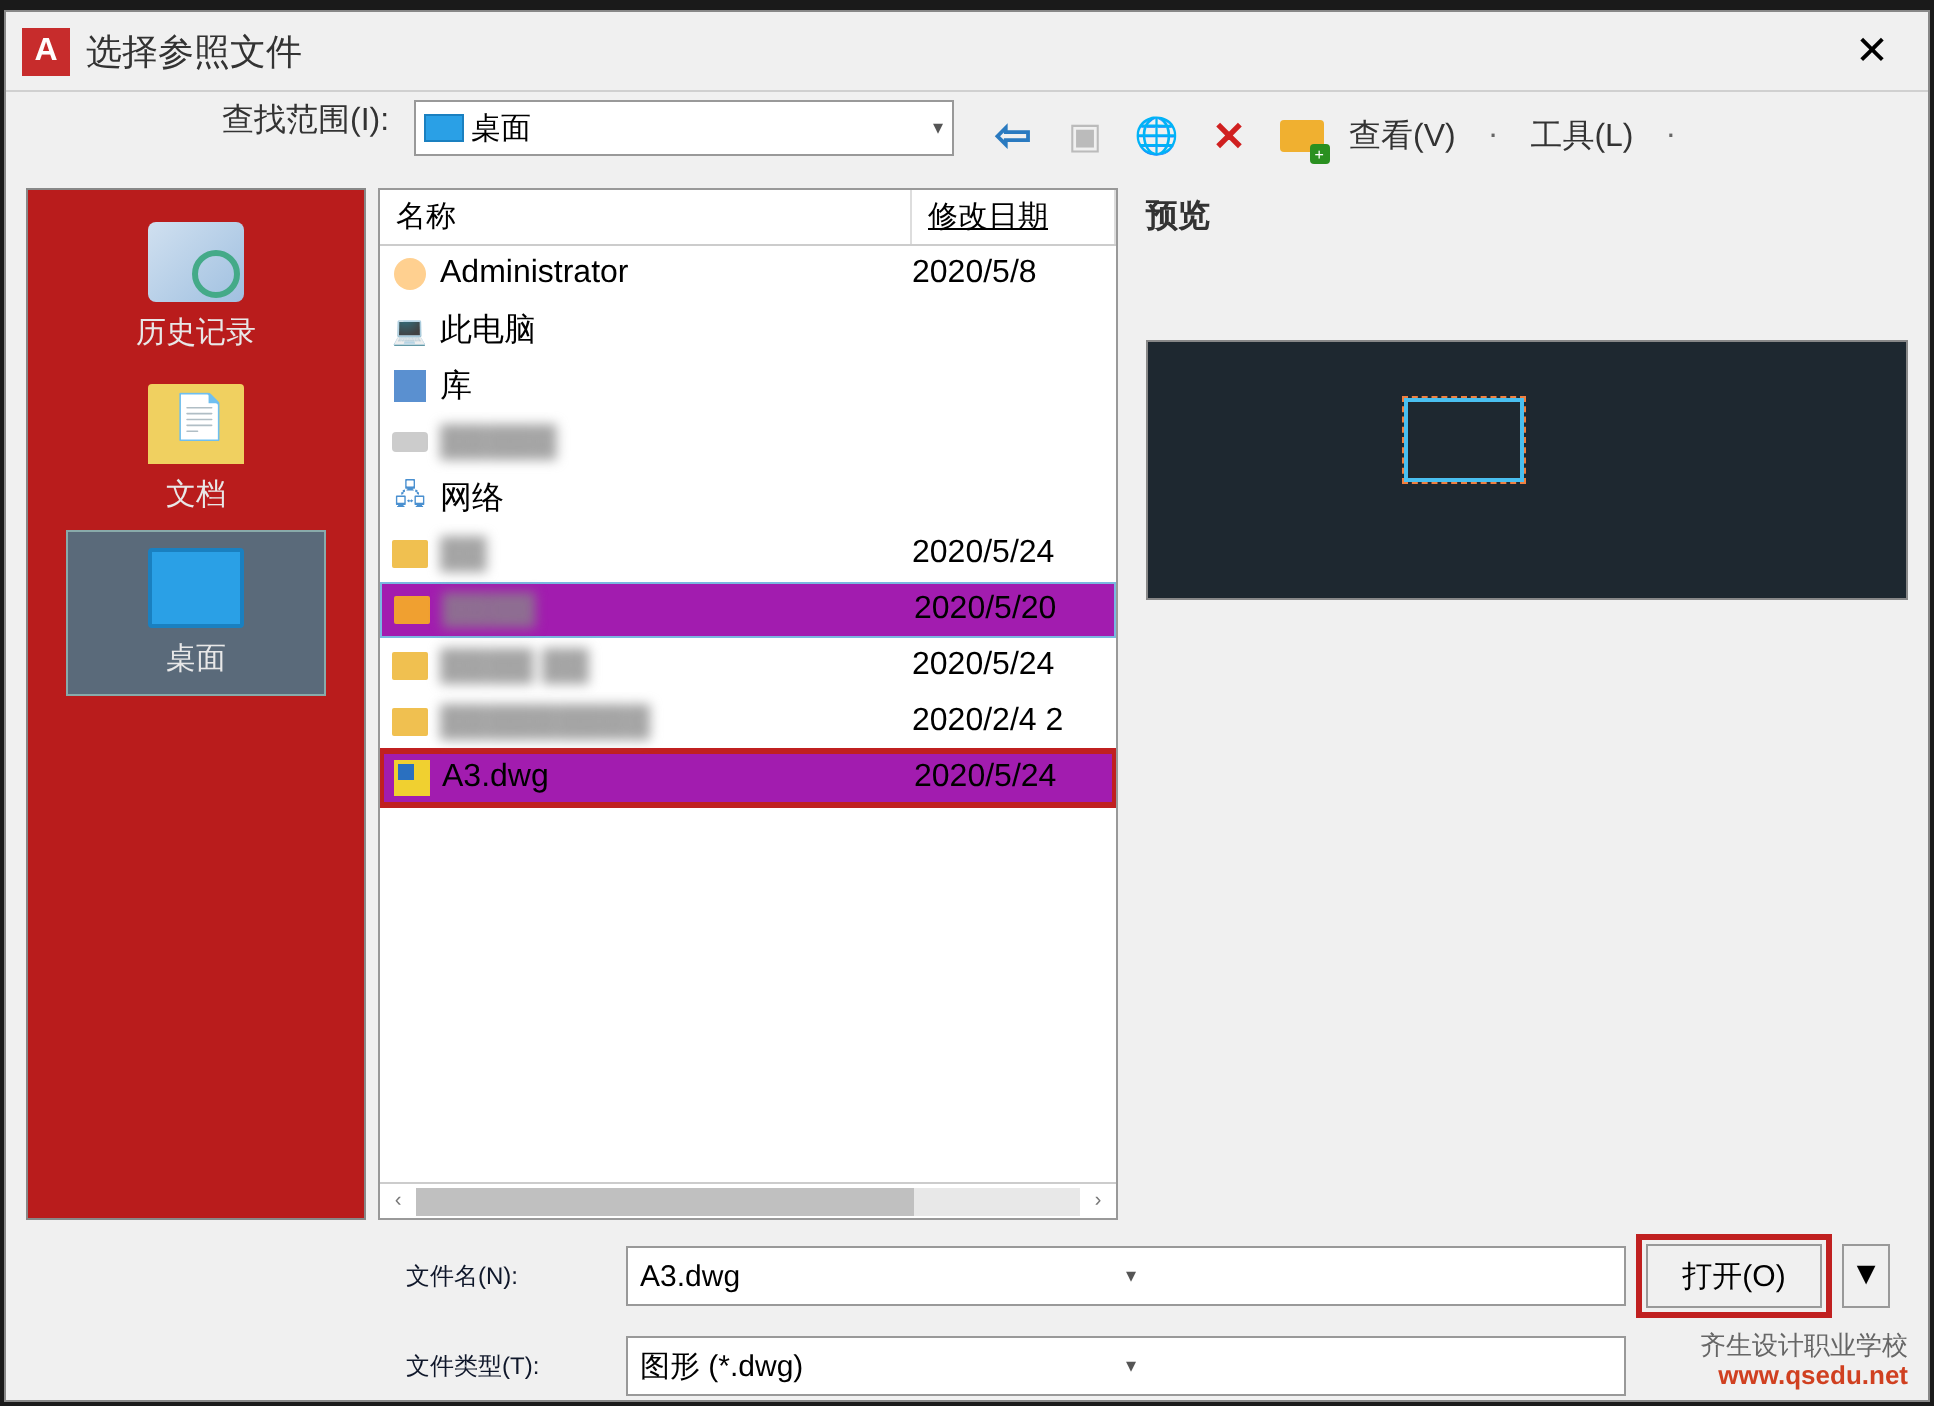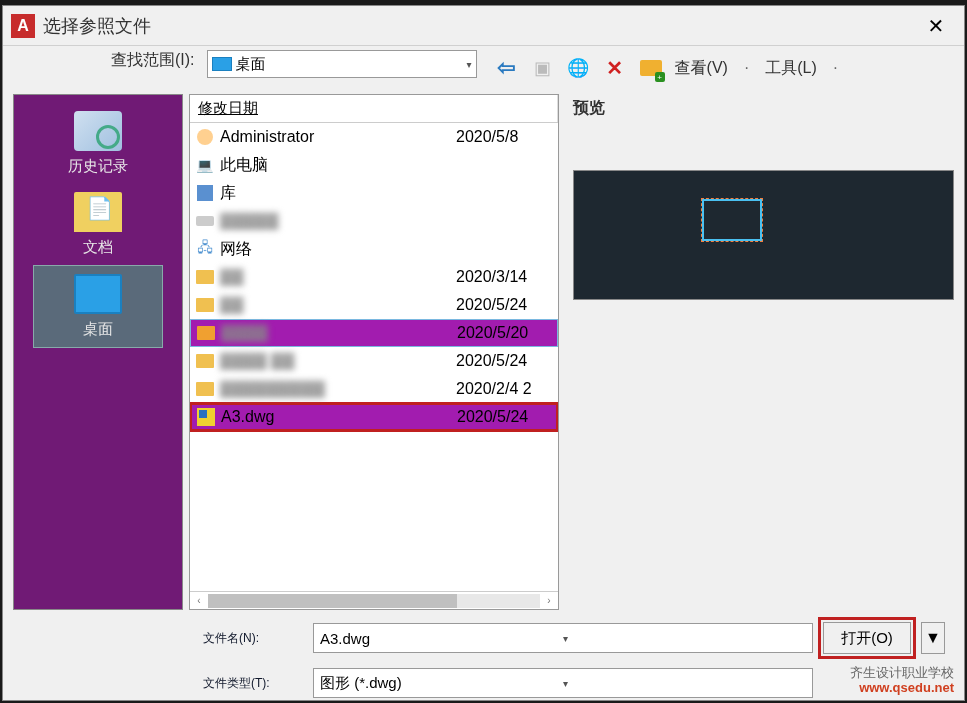--- a/index.html
+++ b/index.html
@@ -22,21 +22,21 @@
 .disabled-ic { color: #bbb; }
 .globe-ic { color: #1a90d0; }
 .red-x { color: #d02020; font-weight: bold; font-size: 20px; }
 .folder-plus { position: relative; }
 .folder-shape { width: 22px; height: 16px; background: #f0b030; border-radius: 2px; }
 .plus-badge { position: absolute; bottom: -2px; right: -2px; width: 10px; height: 10px; background: #2a9020; color: #fff; font-size: 8px; display: flex; align-items: center; justify-content: center; border-radius: 2px; }
 .link-btn { font-size: 16px; color: #333; cursor: pointer; }
 .dot-sep { color: #666; margin: 0 4px; }
 
 .content-area { flex: 1; display: flex; padding: 4px 10px 4px 10px; gap: 6px; }
-.sidebar { width: 170px; background: #701a75; border: 1px solid #888; display: flex; flex-direction: column; align-items: center; padding-top: 8px; gap: 0; }
+.sidebar { width: 170px; background: #b91c1c; border: 1px solid #888; display: flex; flex-direction: column; align-items: center; padding-top: 8px; gap: 0; }
 .sb-item { width: 130px; display: flex; flex-direction: column; align-items: center; padding: 8px 0; cursor: pointer; }
 .sb-item.selected { background: #5a6a7a; border: 1px solid #8aa; }
 .sb-icon { width: 48px; height: 40px; margin-bottom: 6px; position: relative; }
 .sb-label { font-size: 15px; color: #e8e8e8; }
 .ic-history { background: linear-gradient(135deg,#d0e0f0,#a0c0e0); border-radius: 4px; position: relative; }
 .ic-history::after { content: ""; position: absolute; right: 2px; bottom: 2px; width: 18px; height: 18px; border: 3px solid #4a8; border-radius: 50%; }
 .ic-doc { background: #f0d060; border-radius: 2px 2px 0 0; }
 .ic-doc::after { content: "📄"; font-size: 22px; position: absolute; left: 12px; top: 4px; }
 .ic-desktop { background: #2aa0e6; border: 2px solid #1a80c0; border-radius: 2px; }
 .ic-onedrive { background: #f0d060; border-radius: 2px; }
@@ -133,20 +133,21 @@
         <div class="sb-label">文档</div>
       </div>
       <div class="sb-item selected">
         <div class="sb-icon ic-desktop"></div>
         <div class="sb-label">桌面</div>
       </div>
     </div>
 
     <div class="filelist-wrap">
       <div class="fl-header">
+        <div class="fl-col name">名称</div>
         <div class="fl-col date">修改日期</div>
       </div>
       <div class="fl-rows" id="fl-rows">
           <div class="fl-row">
             <div class="fl-icon">
               <div class="ic-user"></div>
             </div>
             <div class="fl-name">Administrator</div>
             <div class="fl-date">2020/5/8</div>
           </div>
@@ -170,27 +171,20 @@
             </div>
             <div class="fl-name blurred">▓▓▓▓▓</div>
             <div class="fl-date"></div>
           </div>
           <div class="fl-row">
             <div class="fl-icon">
               <div class="ic-net">🖧</div>
             </div>
             <div class="fl-name">网络</div>
             <div class="fl-date"></div>
-          </div>
-          <div class="fl-row">
-            <div class="fl-icon">
-              <div class="ic-folder"></div>
-            </div>
-            <div class="fl-name blurred">▓▓</div>
-            <div class="fl-date">2020/3/14</div>
           </div>
           <div class="fl-row">
             <div class="fl-icon">
               <div class="ic-folder"></div>
             </div>
             <div class="fl-name blurred">▓▓</div>
             <div class="fl-date">2020/5/24</div>
           </div>
           <div class="fl-row selected">
             <div class="fl-icon">

